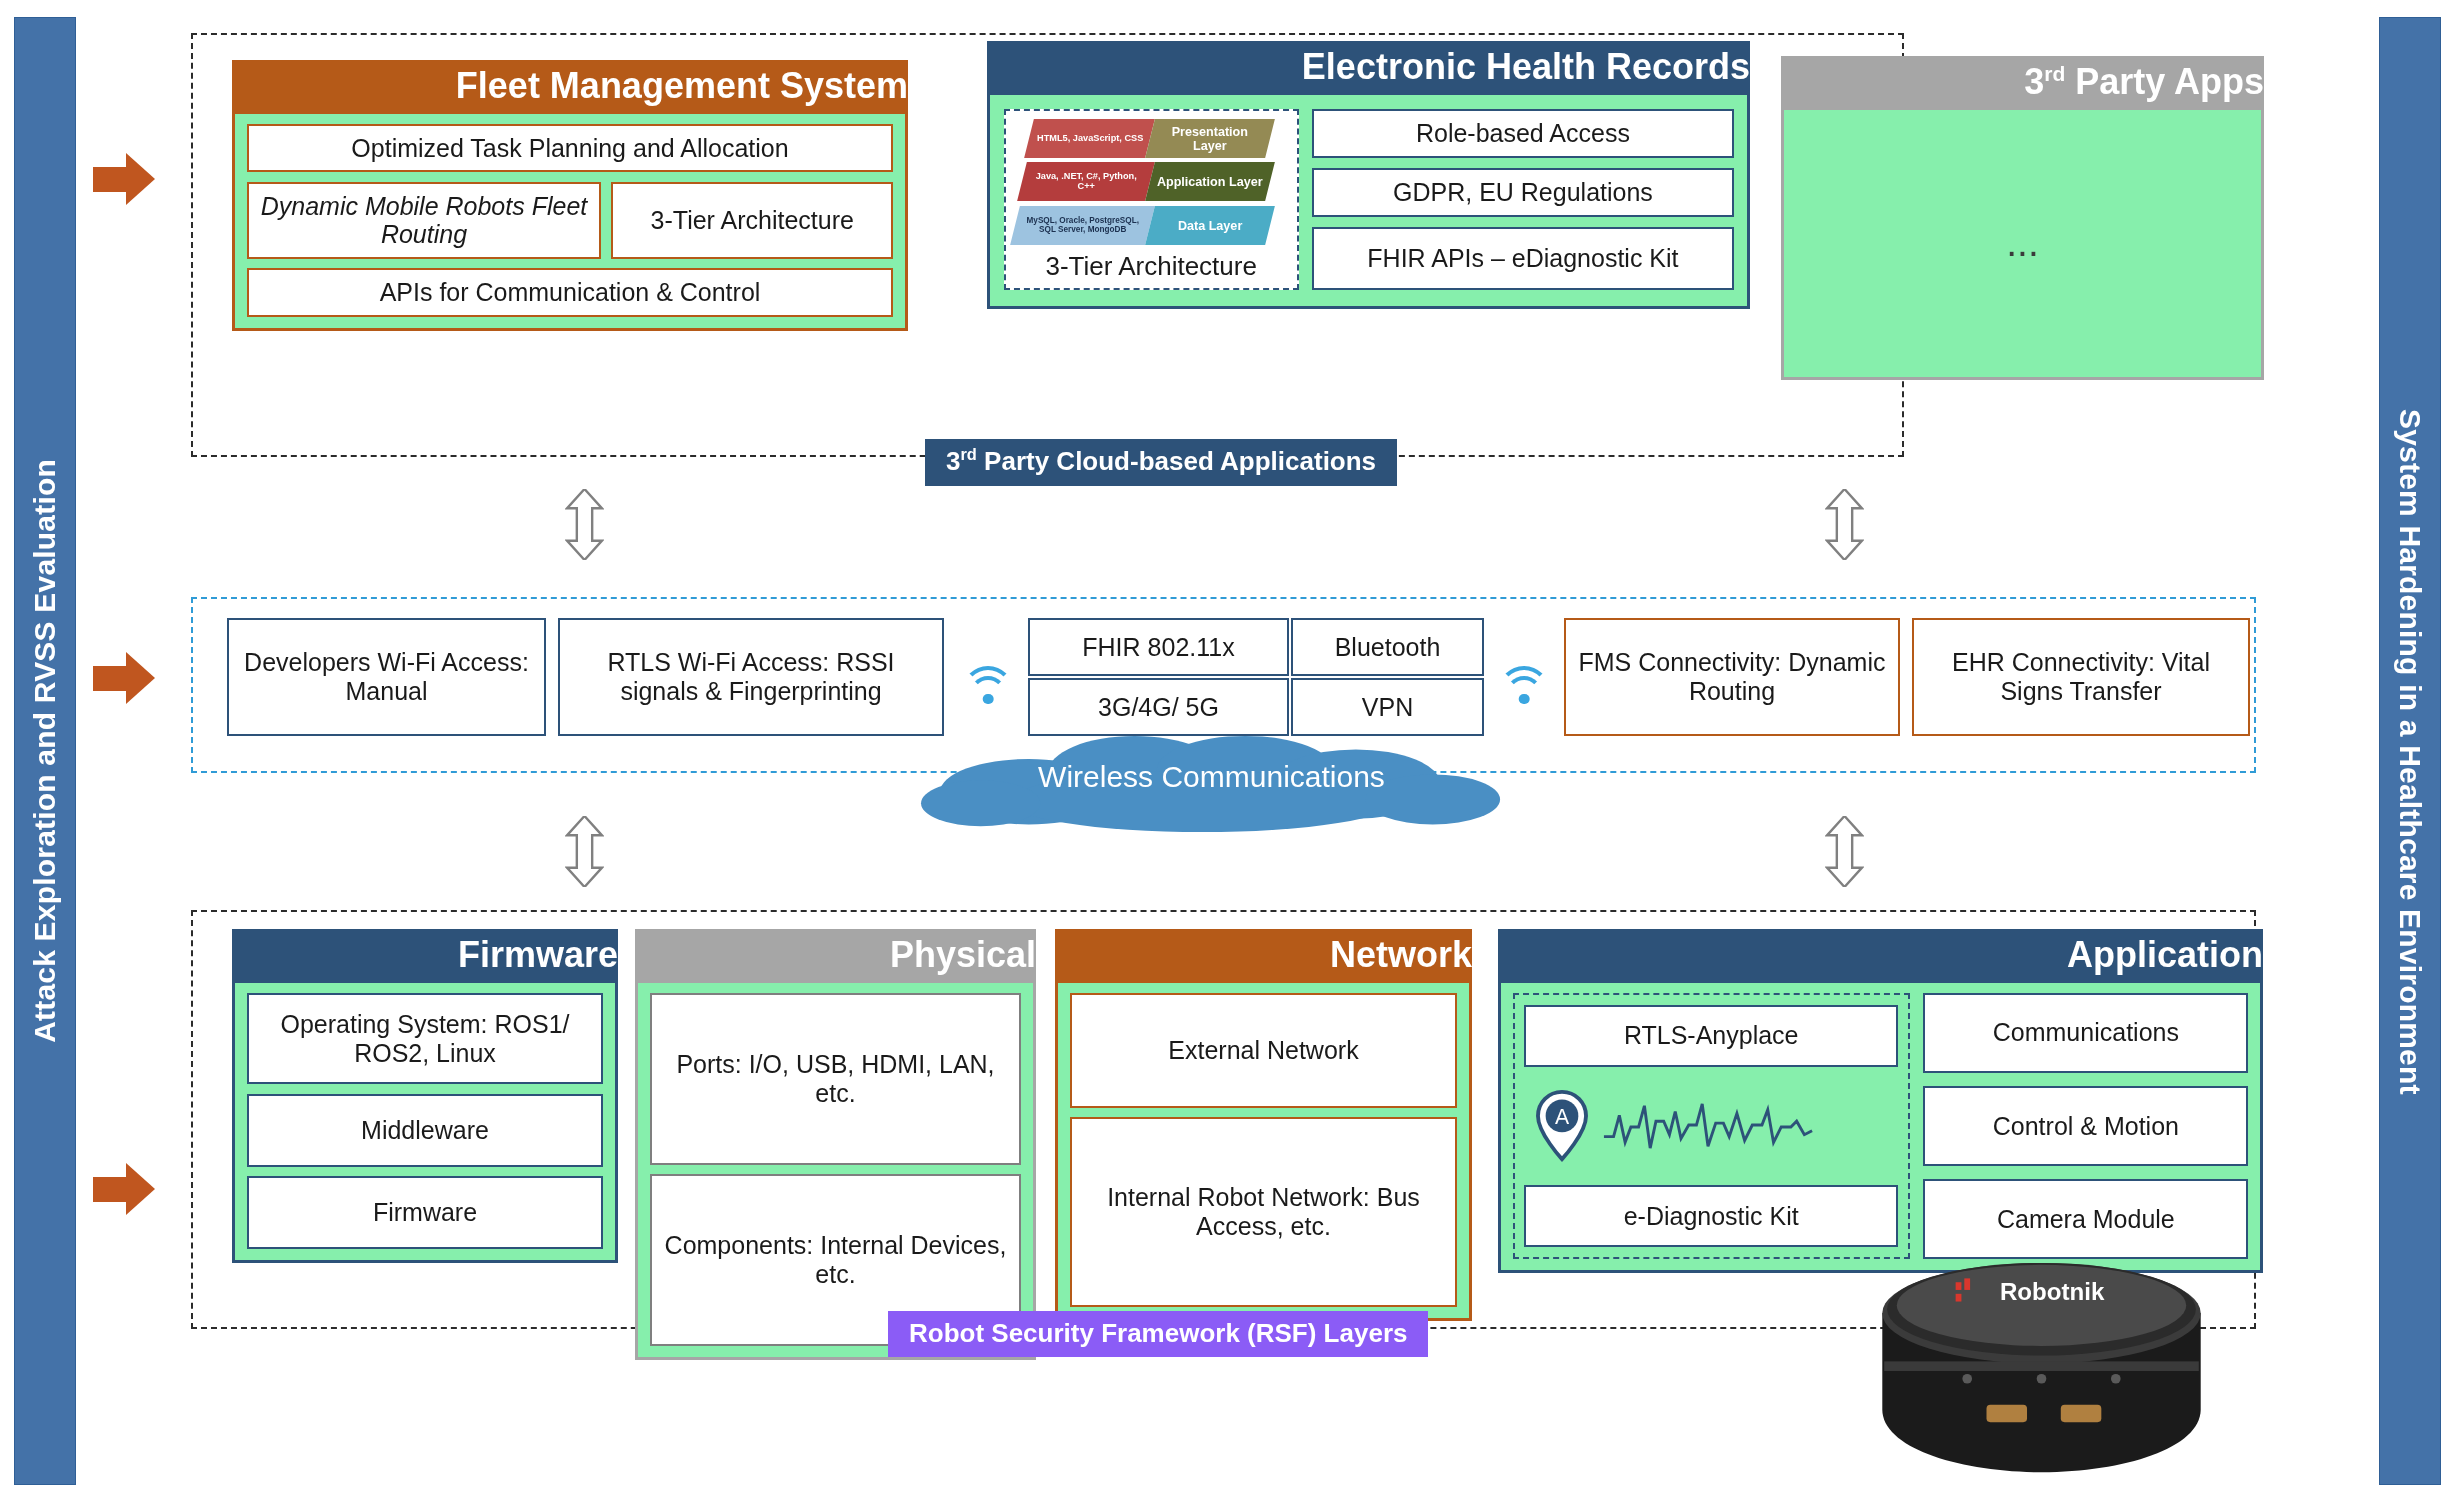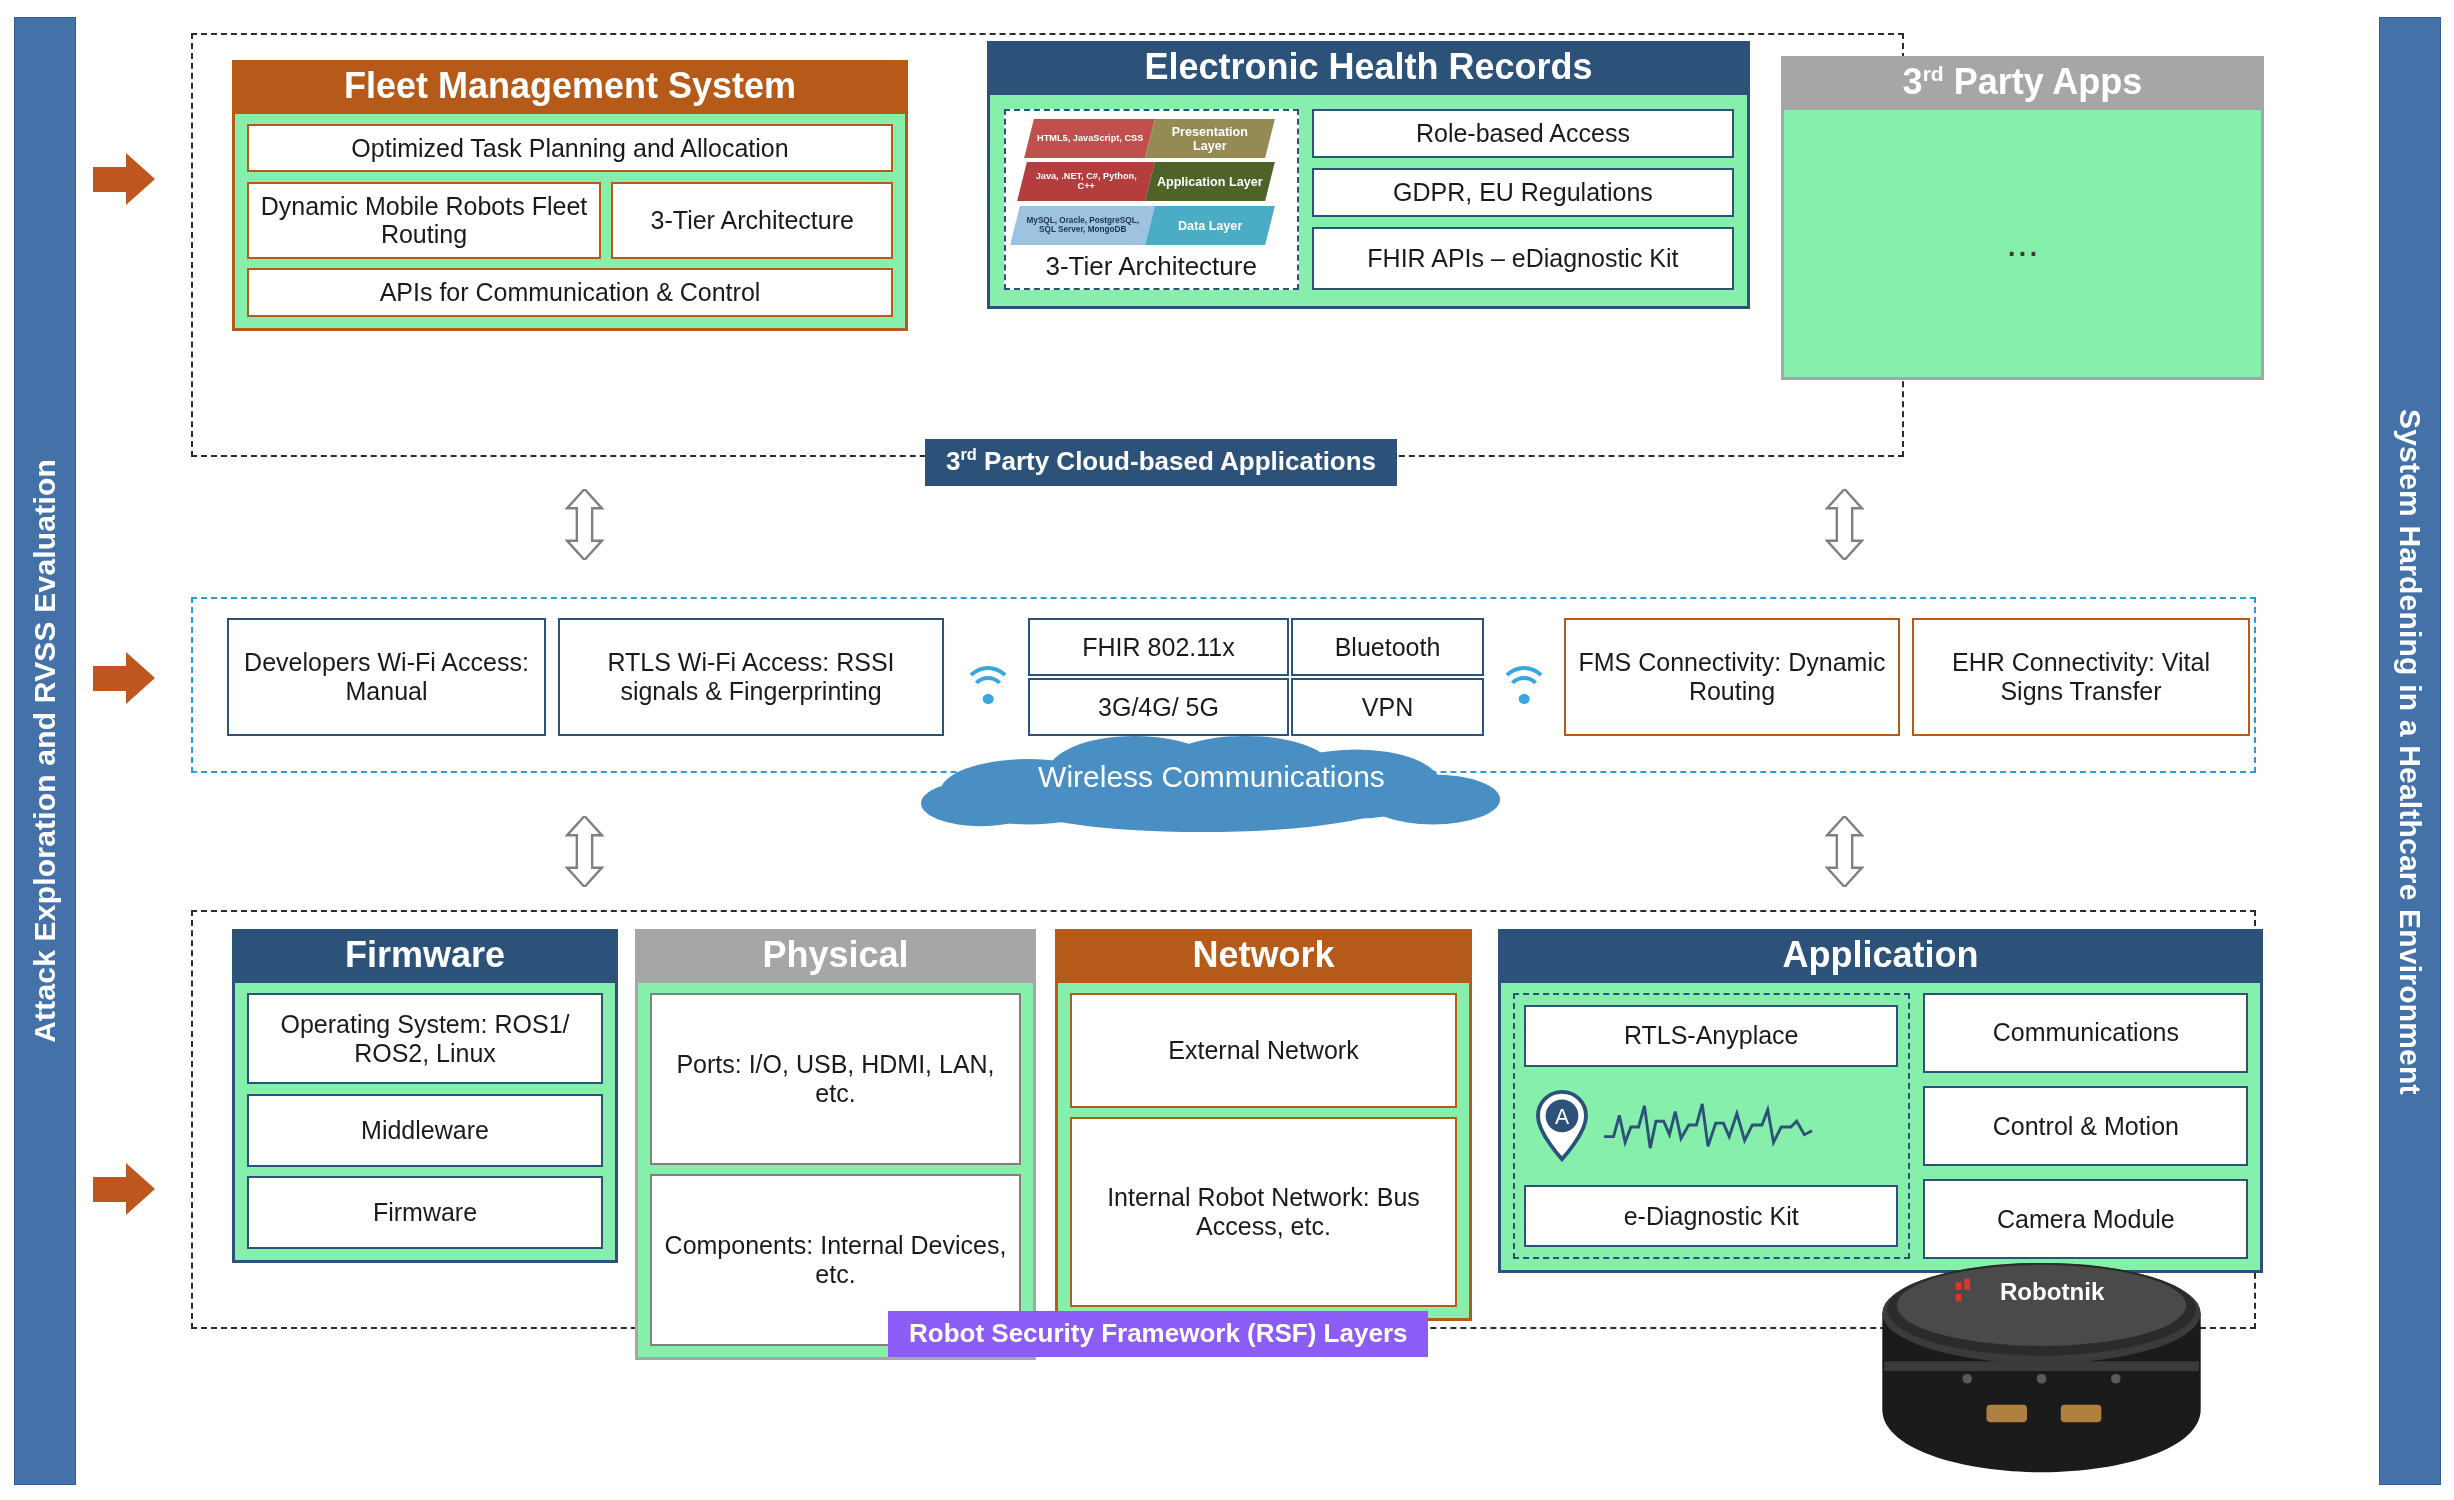--- a/index.html
+++ b/index.html
@@ -104,21 +104,21 @@
   .panel {
     position: absolute;
     box-sizing: border-box;
   }
   .panel-header {
     box-sizing: border-box;
     width: 100%;
     color: #ffffff;
     font-size: 36px;
     font-weight: bold;
-    text-align: center;
+    text-align: right;
     padding: 6.8px 0 8.7px 0;
     line-height: 1.08;
   }
   .panel-body {
     box-sizing: border-box;
     width: 100%;
     background: #86efac;
     padding: 9.7px 11.6px 11.6px 11.6px;
     display: flex;
     flex-direction: column;
@@ -302,21 +302,21 @@
       <div class="head"></div>
   </div>
 
   <div class="group-dashed-dark" style="left:191px; top:33px; width:1709px; height:420px;"></div>
 
   <div class="panel" style="left:232px; top:60px; width:676px;">
     <div class="panel-header hdr-brown">Fleet Management System</div>
     <div class="panel-body bdr-brown" style="border-top:none;">
       <div class="item item-brown">Optimized Task Planning and Allocation</div>
       <div class="row">
-        <div class="item item-brown" style="flex:1.28;">Dynamic Mobile Robots Fleet Routing</div>
+        <div class="item item-brown" style="flex:1.28;font-style:italic;">Dynamic Mobile Robots Fleet Routing</div>
         <div class="item item-brown">3-Tier Architecture</div>
       </div>
       <div class="item item-brown">APIs for Communication &amp; Control</div>
     </div>
   </div>
 
   <div class="panel" style="left:987px; top:41px; width:763px;">
     <div class="panel-header hdr-navy">Electronic Health Records</div>
     <div class="panel-body bdr-navy" style="border-top:none; padding:13.5px 13.5px 15.4px 13.5px;">
       <div style="display:flex; gap:13.5px; align-items:stretch;">

